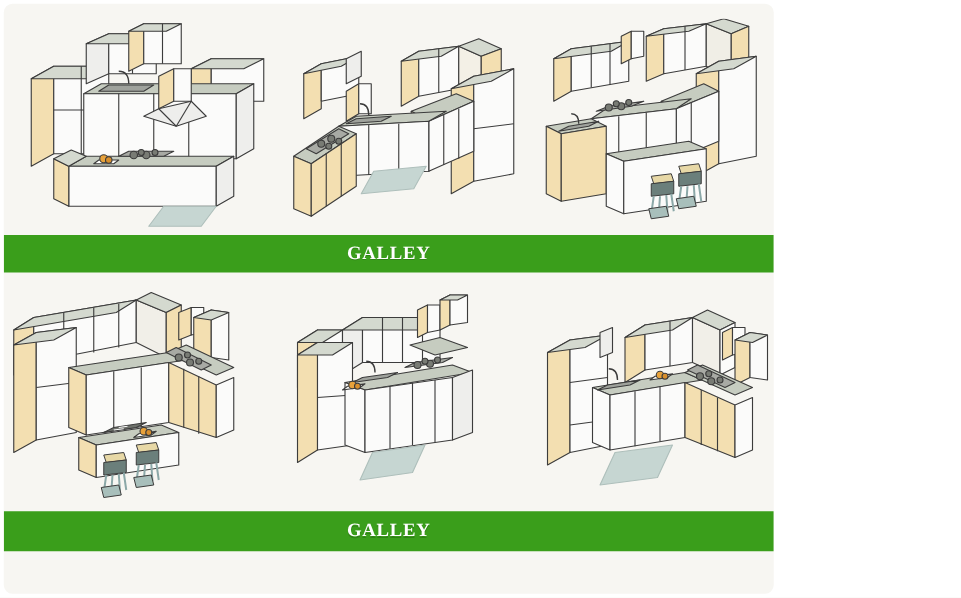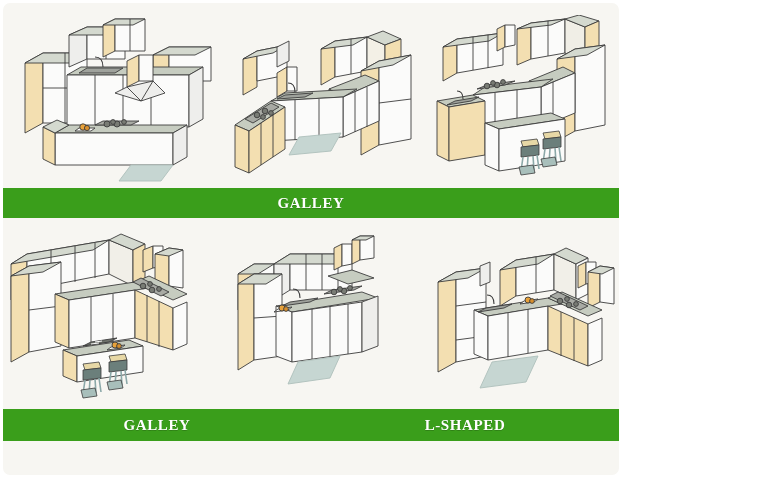--- a/index.html
+++ b/index.html
@@ -439,19 +439,18 @@
 
             <polygon points="64,136 110,130 98,156 52,162" fill="#c6d6d2" stroke="#aebfbb"></polygon>
           </g>
         </svg>
       </div>
 
     </div>
 
     <div class="label-bar second">
       <div class="label-cell">GALLEY</div>
-      <div class="label-cell">L-SHAPED</div>
     </div>
 
     <div class="spacer-bottom"></div>
 
   </div>
 </div>
 
 </body></html>

